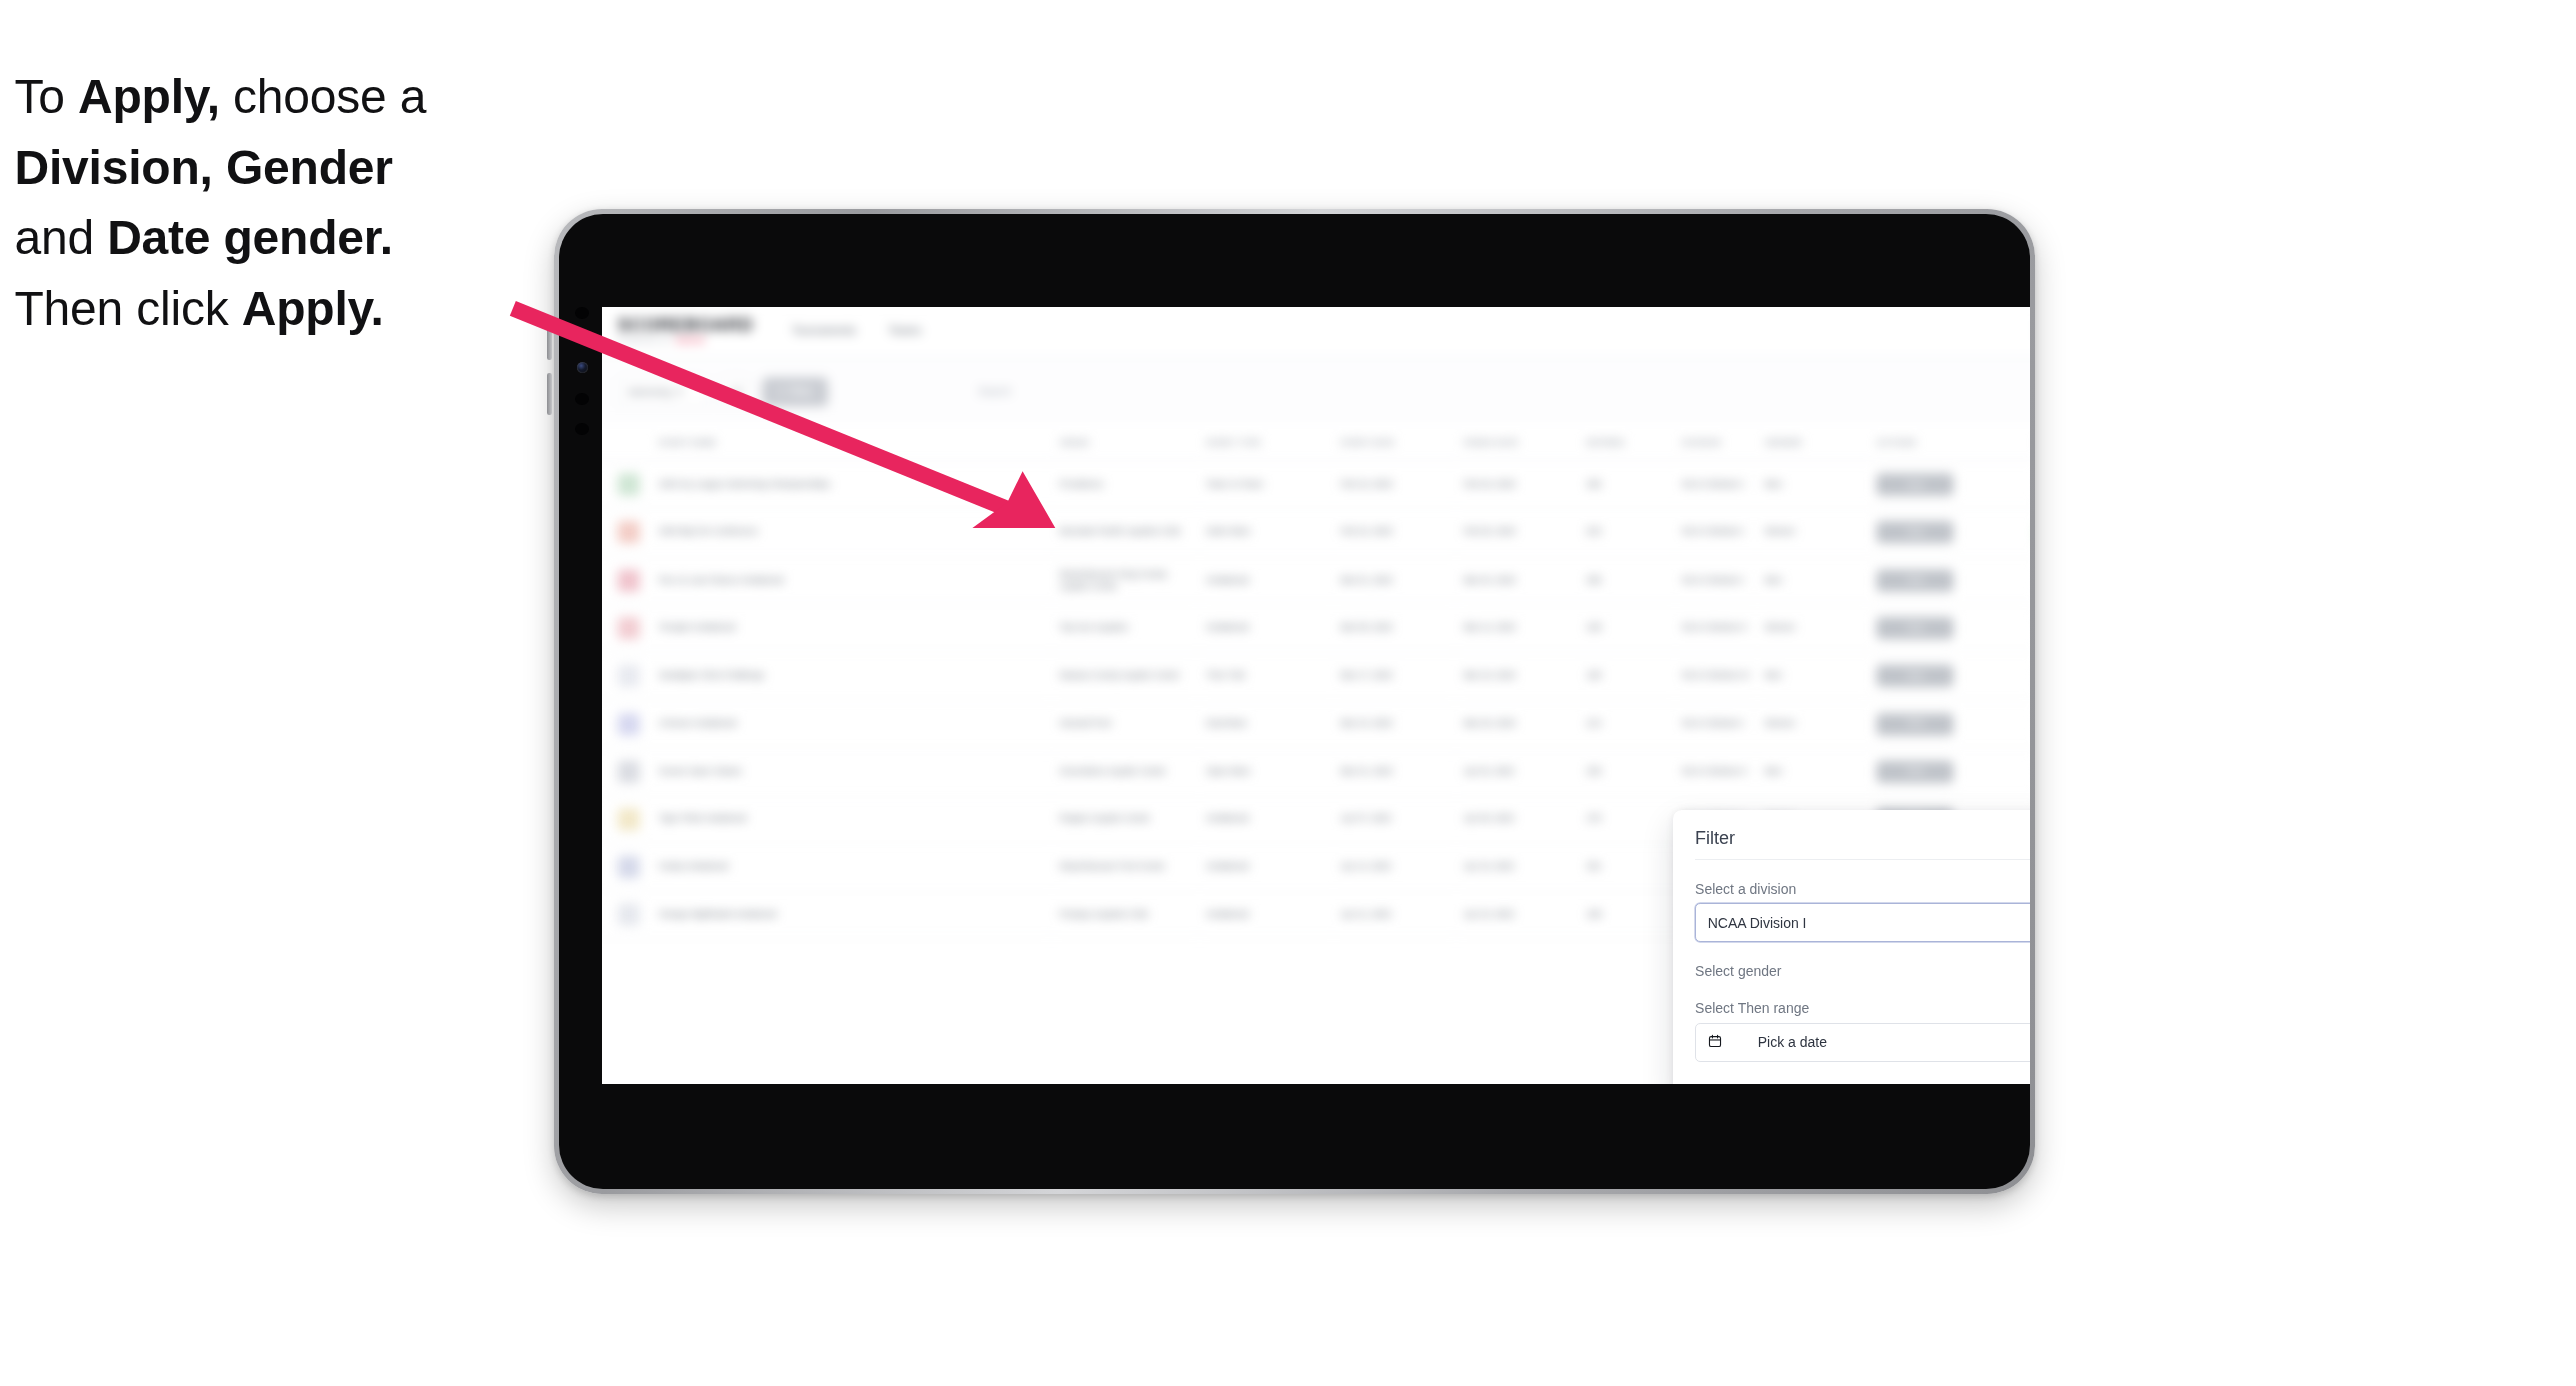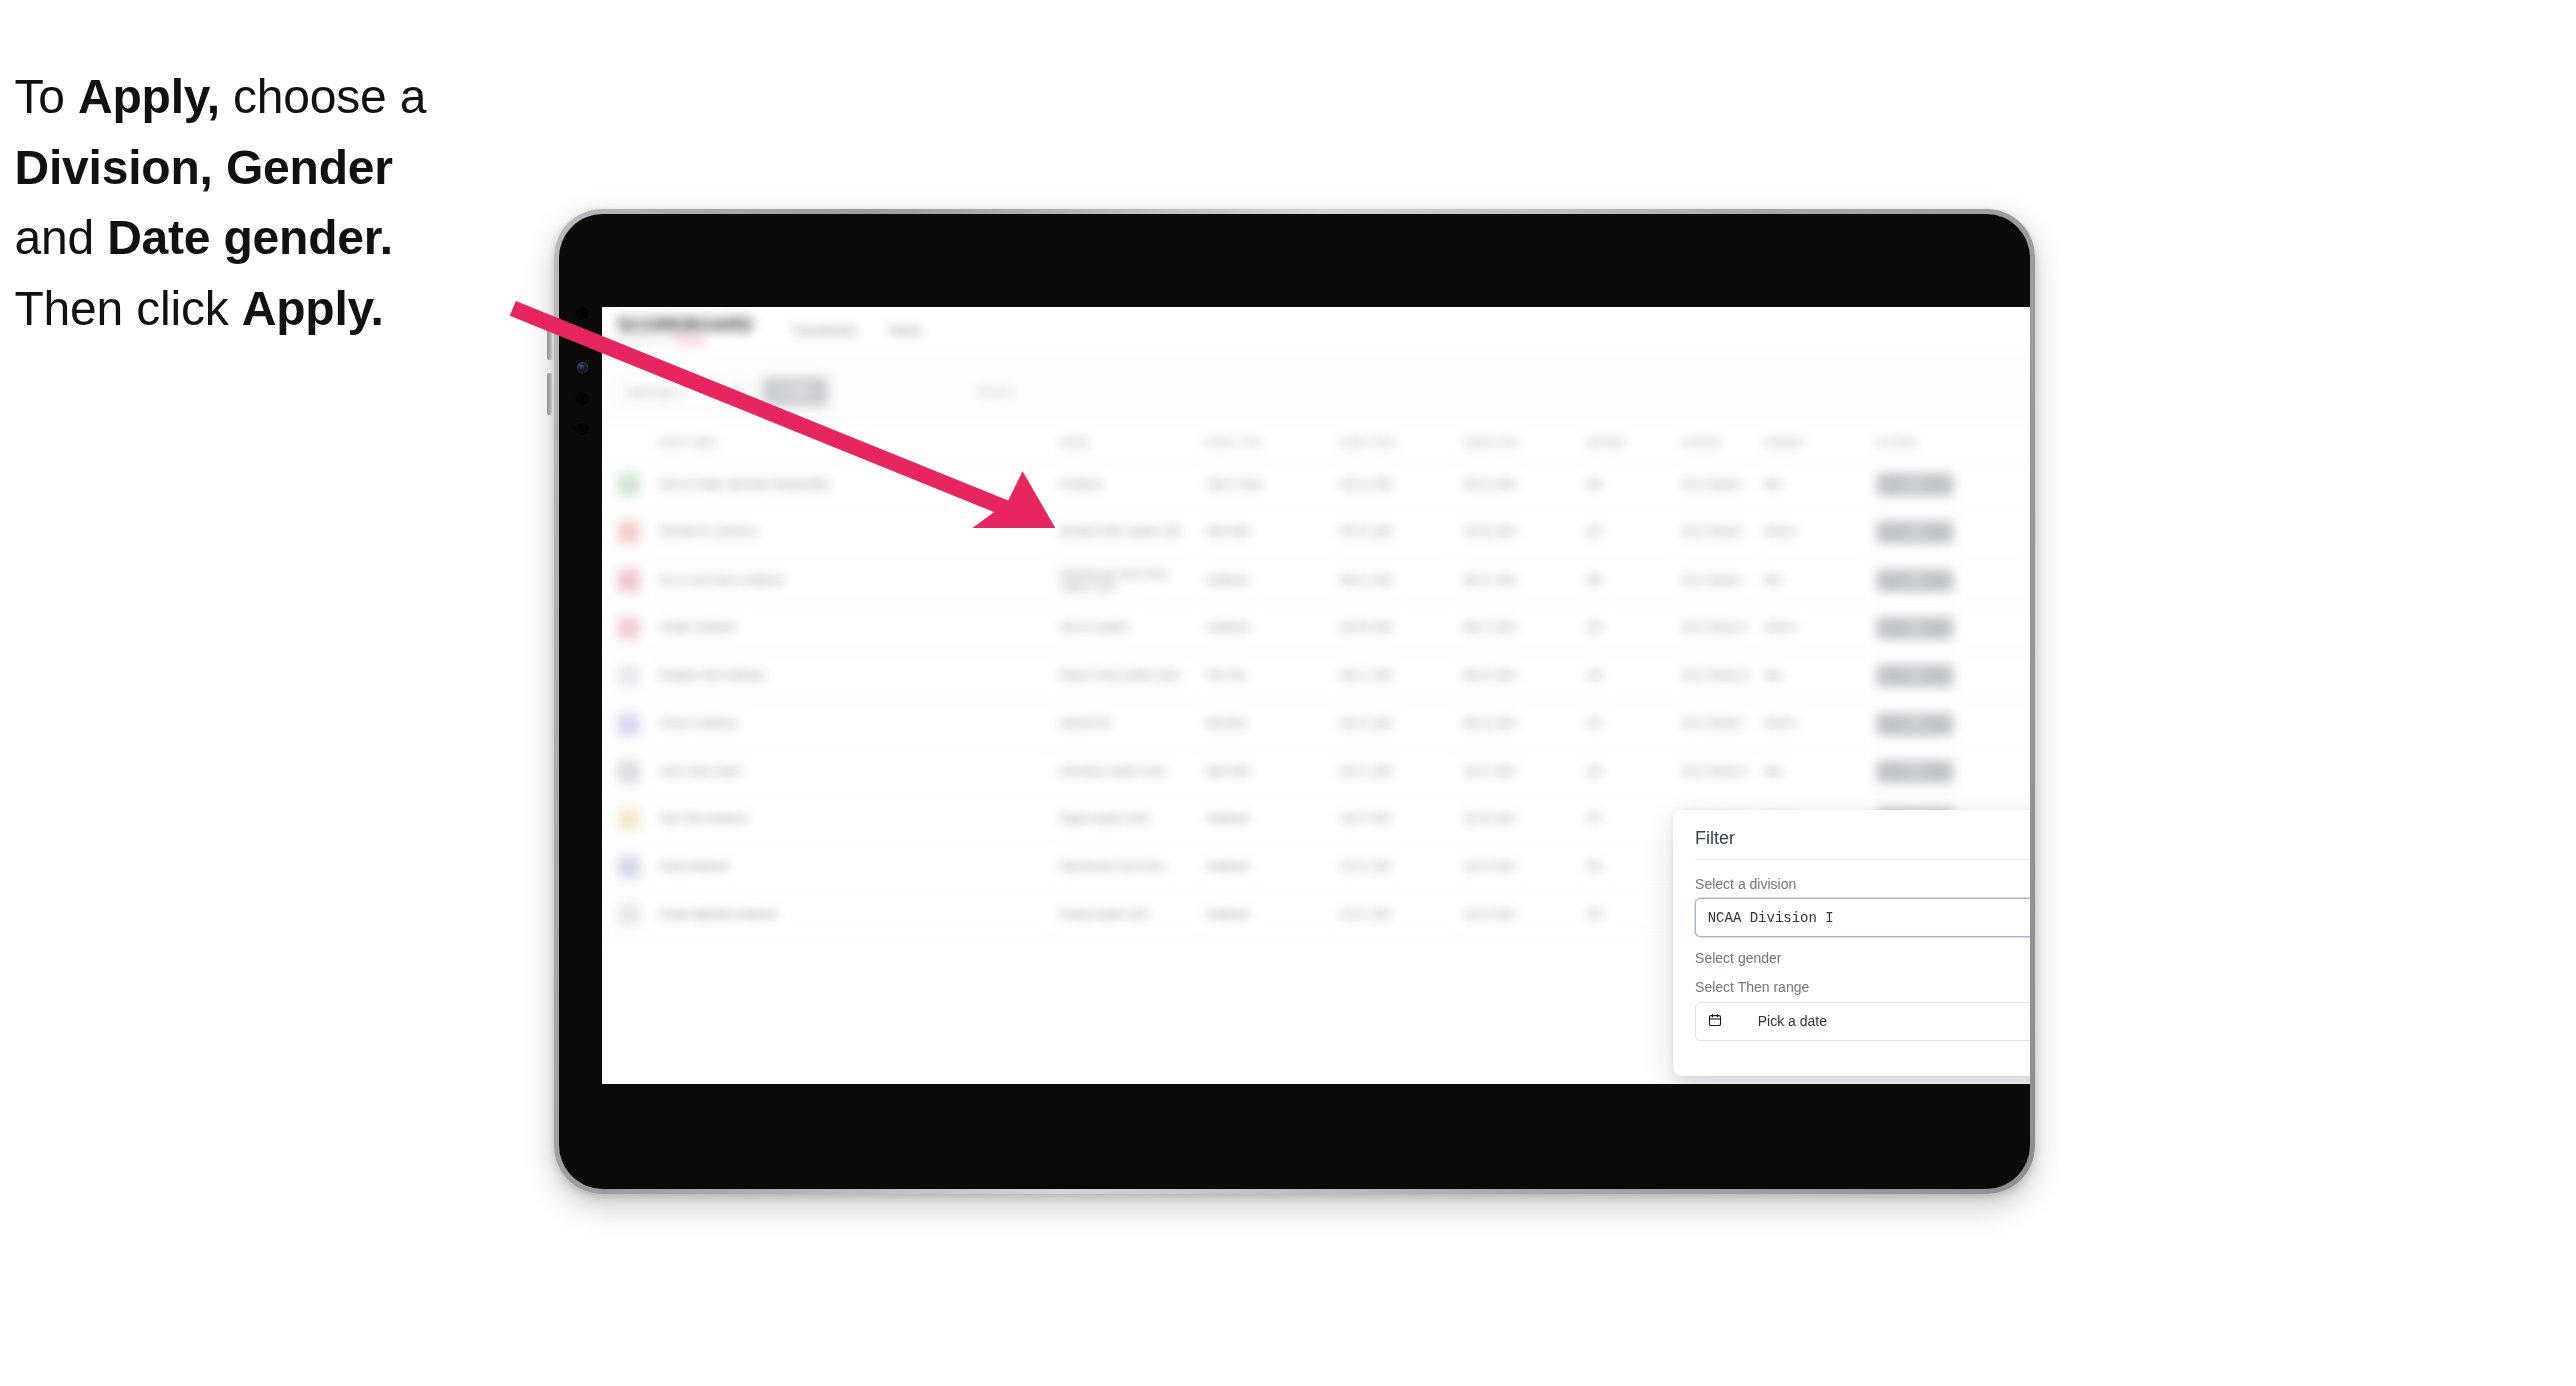--- a/index.html
+++ b/index.html
@@ -286,40 +286,39 @@
     font-size: 18px;
     color: #3b4250;
     font-weight: 400;
     line-height: 1;
   }
   .field-label {
     font-size: 14px;
     color: #6f7682;
     margin-bottom: 6.5px;
   }
-  .field-block { margin-bottom: 13px; }
+  .field-block { margin-bottom: 13px; margin-top: 21px; }
   .select-box {
     position: relative;
     height: 39px;
     border: 0.7px solid #dfe2e8;
     border-radius: 5.1px;
     background: #ffffff;
     display: flex;
     align-items: center;
     padding: 0 11.6px;
   }
   .select-box.focused {
     border-color: #aab4d8;
     box-shadow: 0 0 0 0.7px #c3cbe6;
   }
   .select-value {
     font-size: 14px;
     color: #2f3541;
     flex: 1;
-    font-family: Liberation Mono, monospace;
   }
   .date-box {
     height: 39px;
     border: 0.7px solid #dfe2e8;
     border-radius: 5.1px;
     background: #ffffff;
     display: flex;
     align-items: center;
     gap: 8px;
     padding: 0 11.6px;

